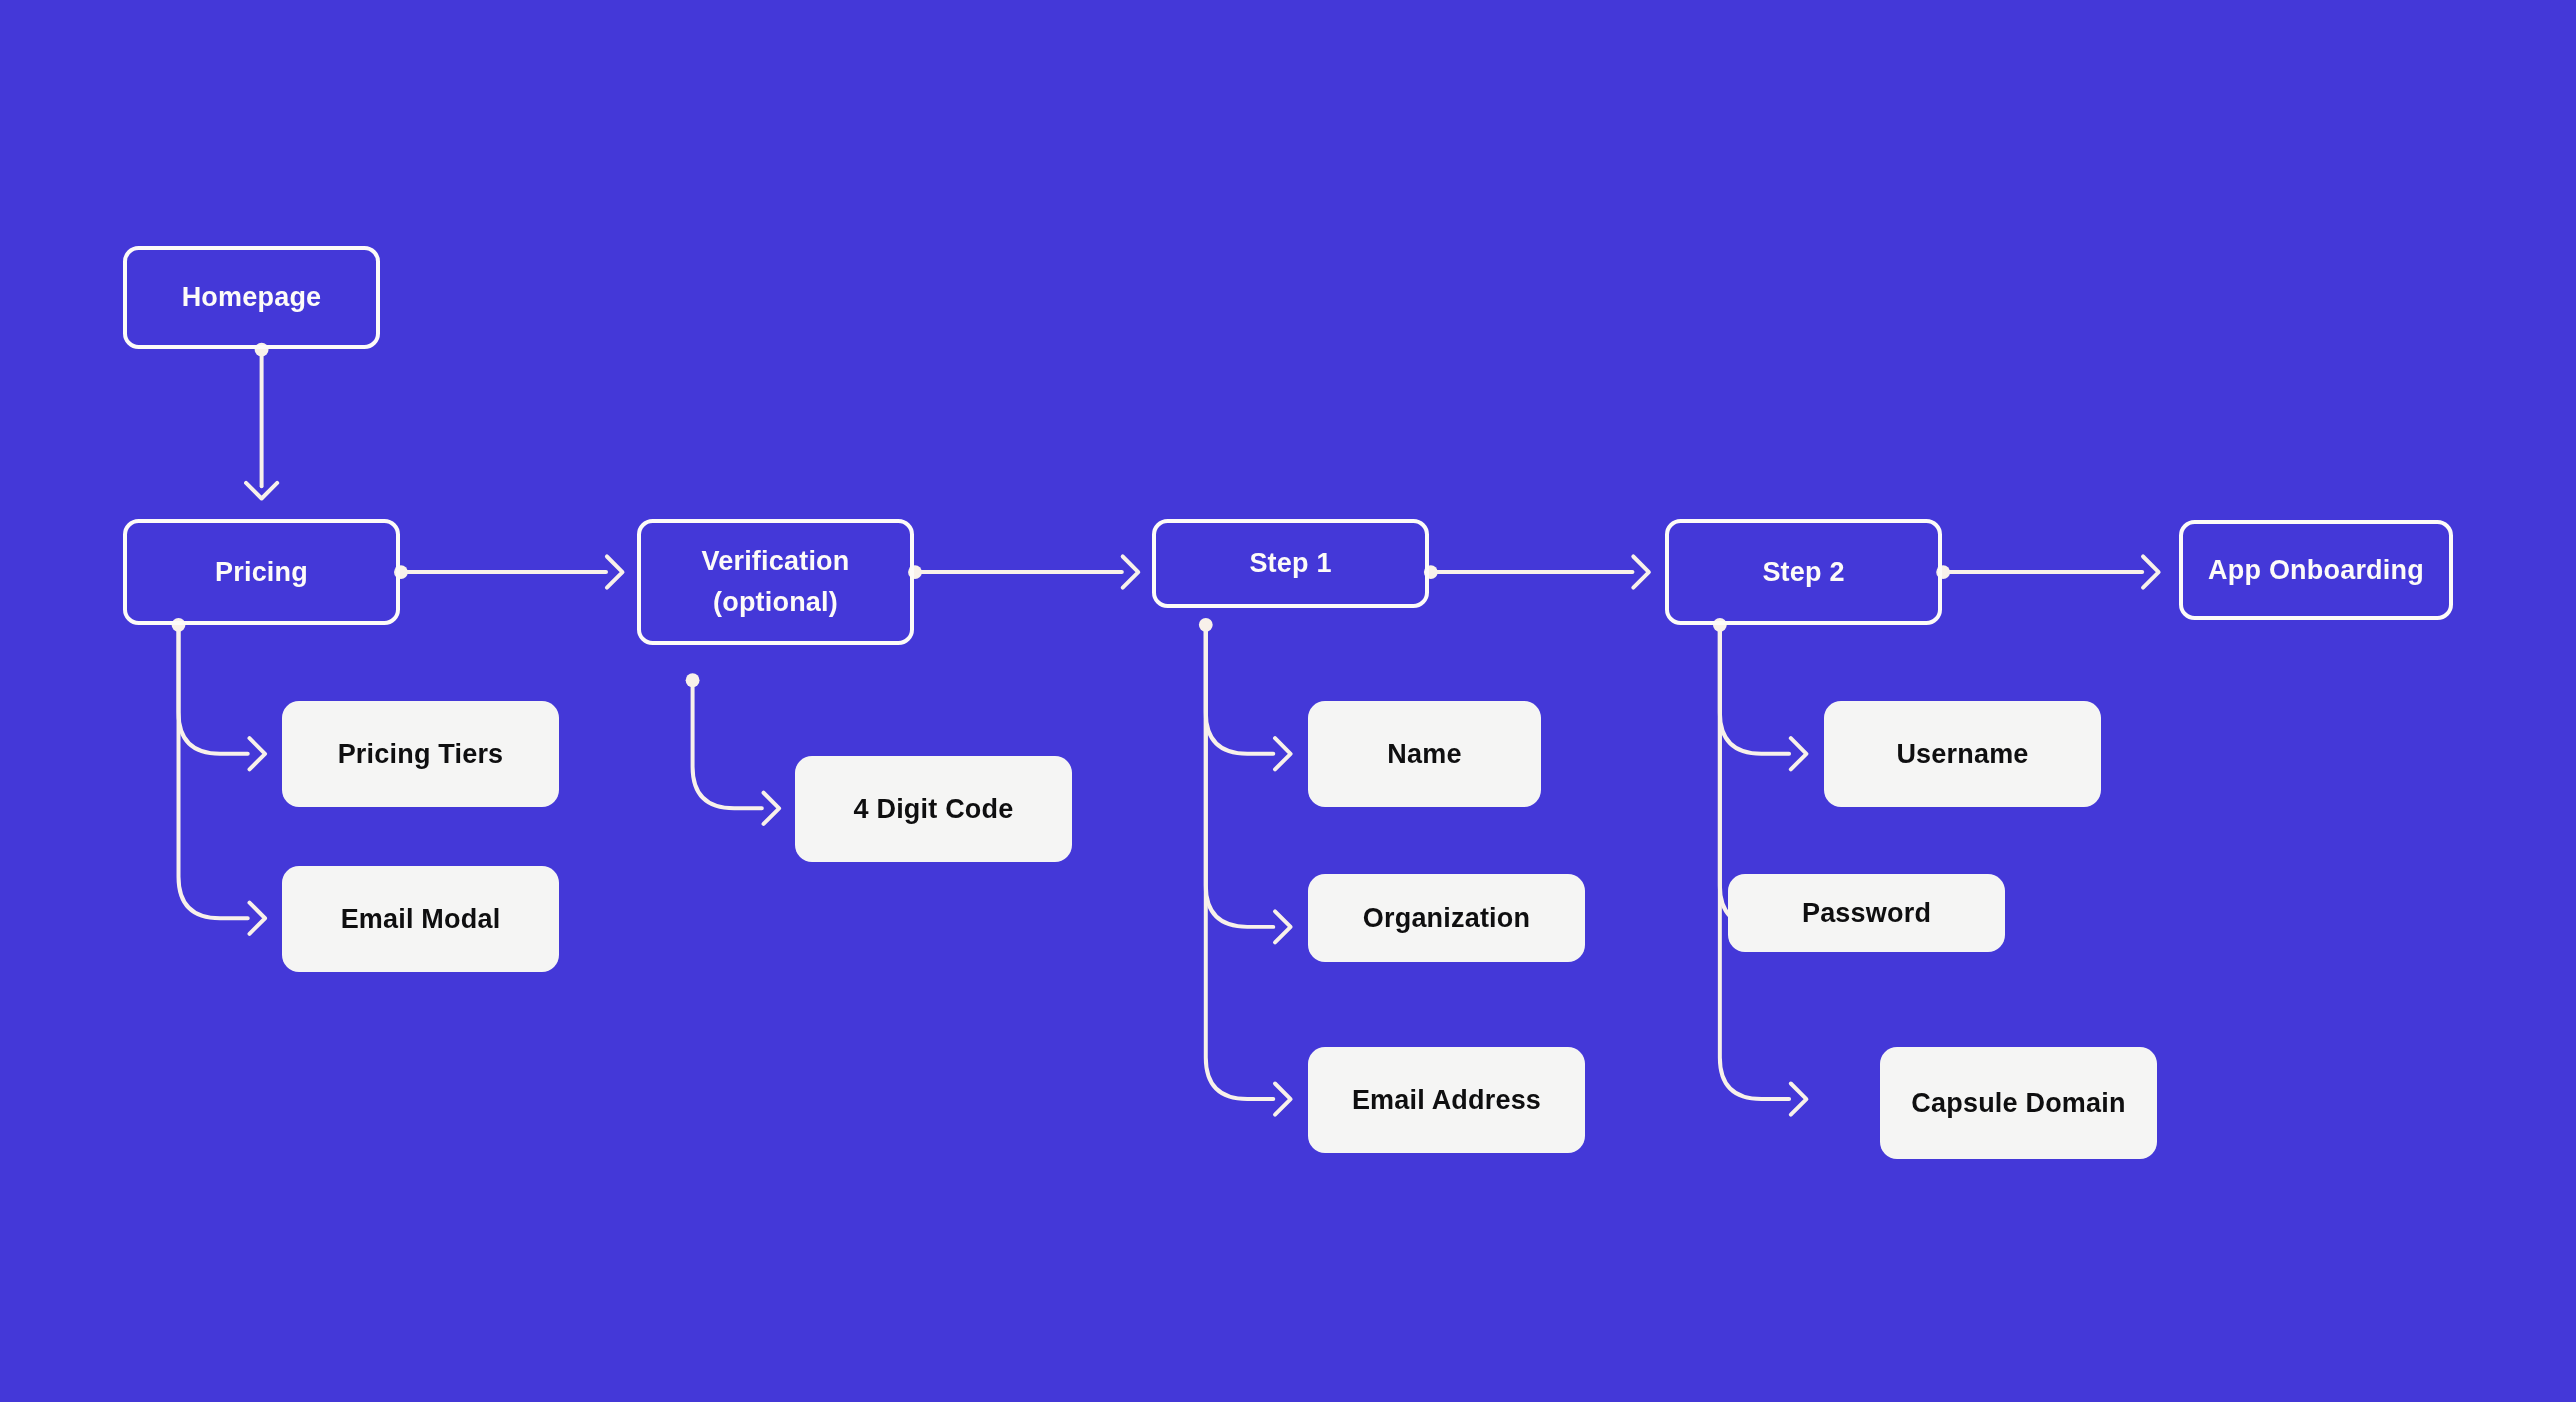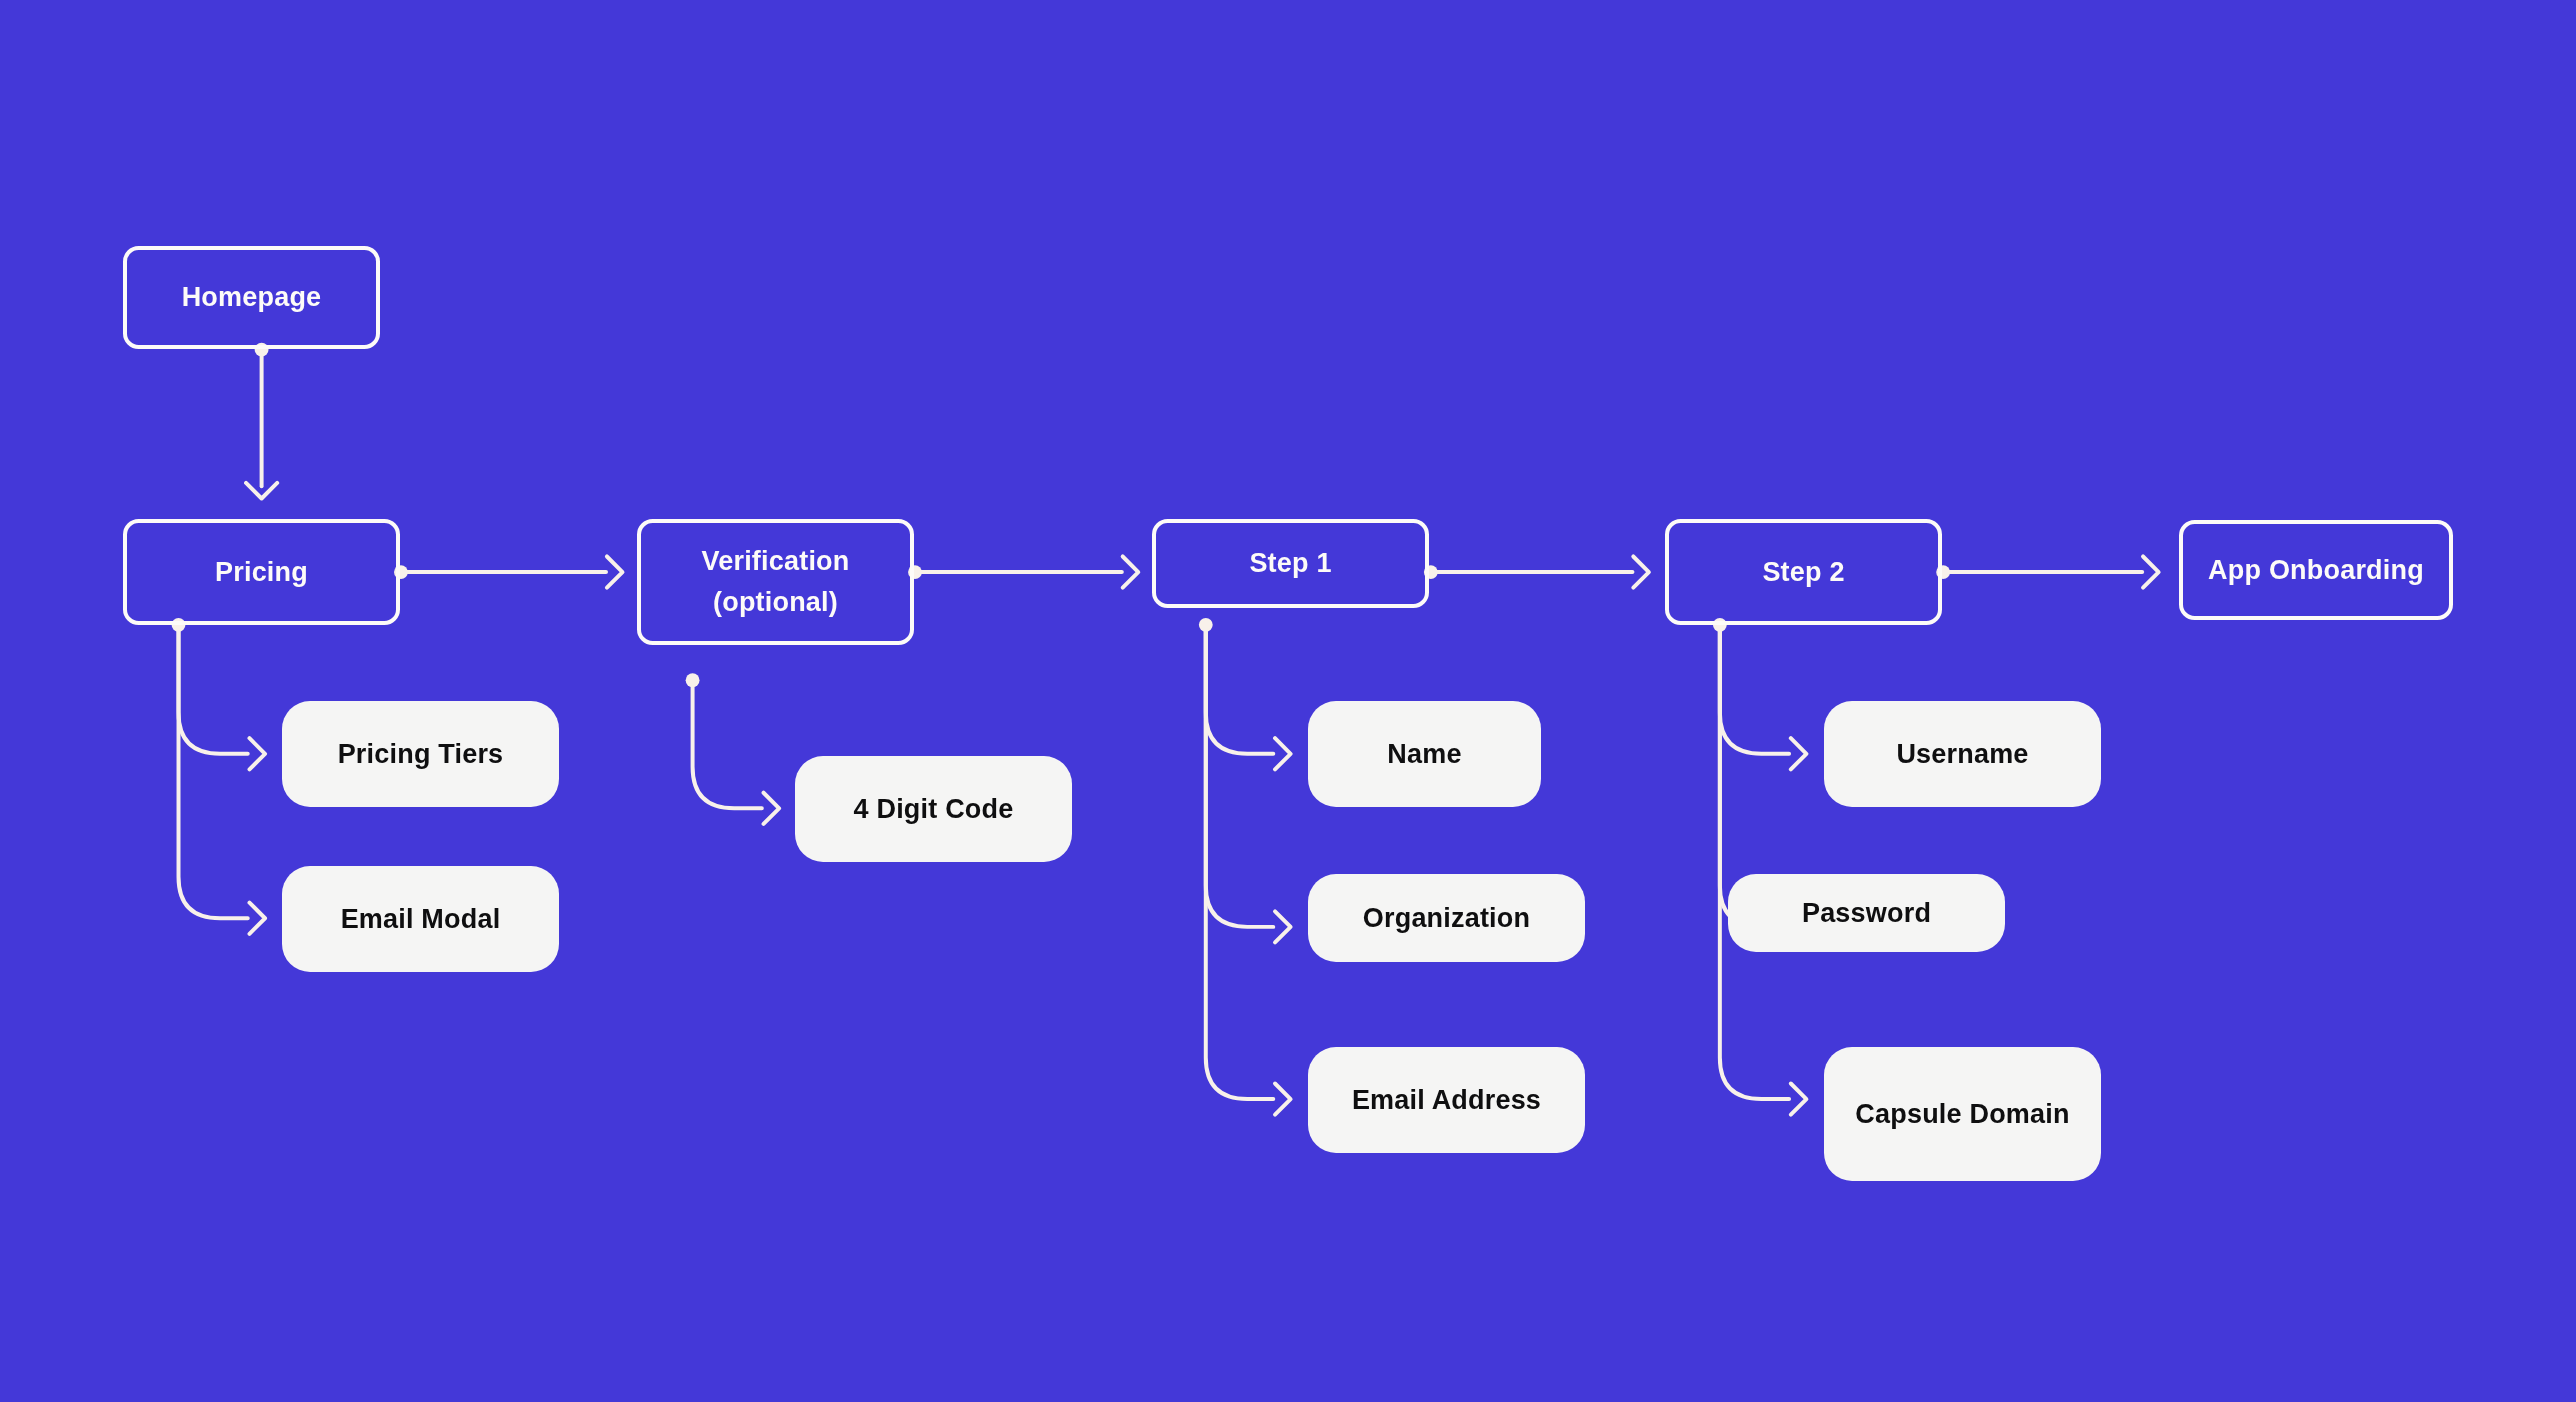--- a/index.html
+++ b/index.html
@@ -28,21 +28,21 @@
     font-weight:bold;font-size:27px;letter-spacing:0.2px;
   }
   .node.outline{
     border:4.3px solid var(--node-border);
     border-radius:15.6px;
     color:var(--node-text);
     background:transparent;
   }
   .node.filled{
     background:var(--child-bg);
-    border-radius:28px;
+    border-radius:17px;
     color:var(--child-text);
   }
   .node .line2{display:block;margin-top:10.4px;}
 </style>
 </head>
 <body>
 
 <div class="canvas">
 
   <svg class="edge-layer" viewBox="0 0 2976 1620">
@@ -177,18 +177,18 @@
   </div>
 
   <div class="node filled" style="left:1824px;top:701px;width:277px;height:106px">
     <span>Username</span>
   </div>
 
   <div class="node filled" style="left:1728px;top:874px;width:277px;height:78px">
     <span>Password</span>
   </div>
 
-  <div class="node filled" style="left:1824px;top:1047px;width:277px;height:134px">
+  <div class="node filled" style="left:1880px;top:1047px;width:277px;height:112px">
     <span>Capsule Domain</span>
   </div>
 
 </div>
 
 
 </body></html>

